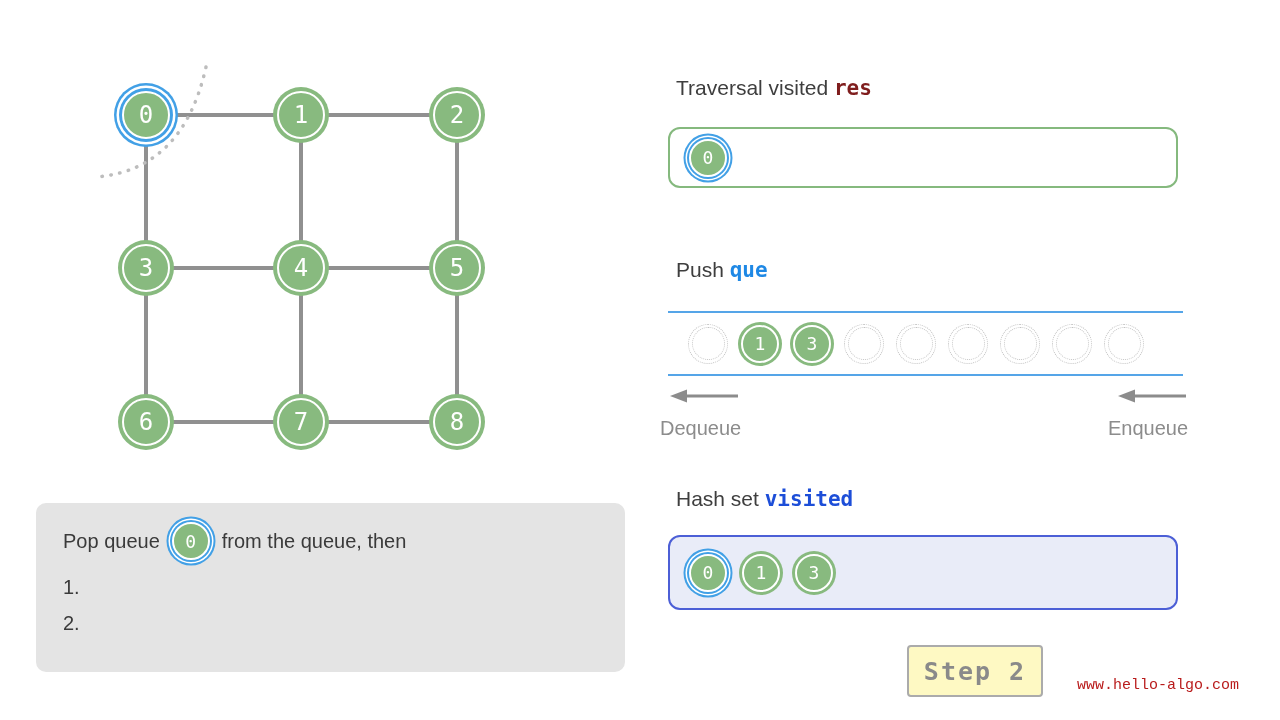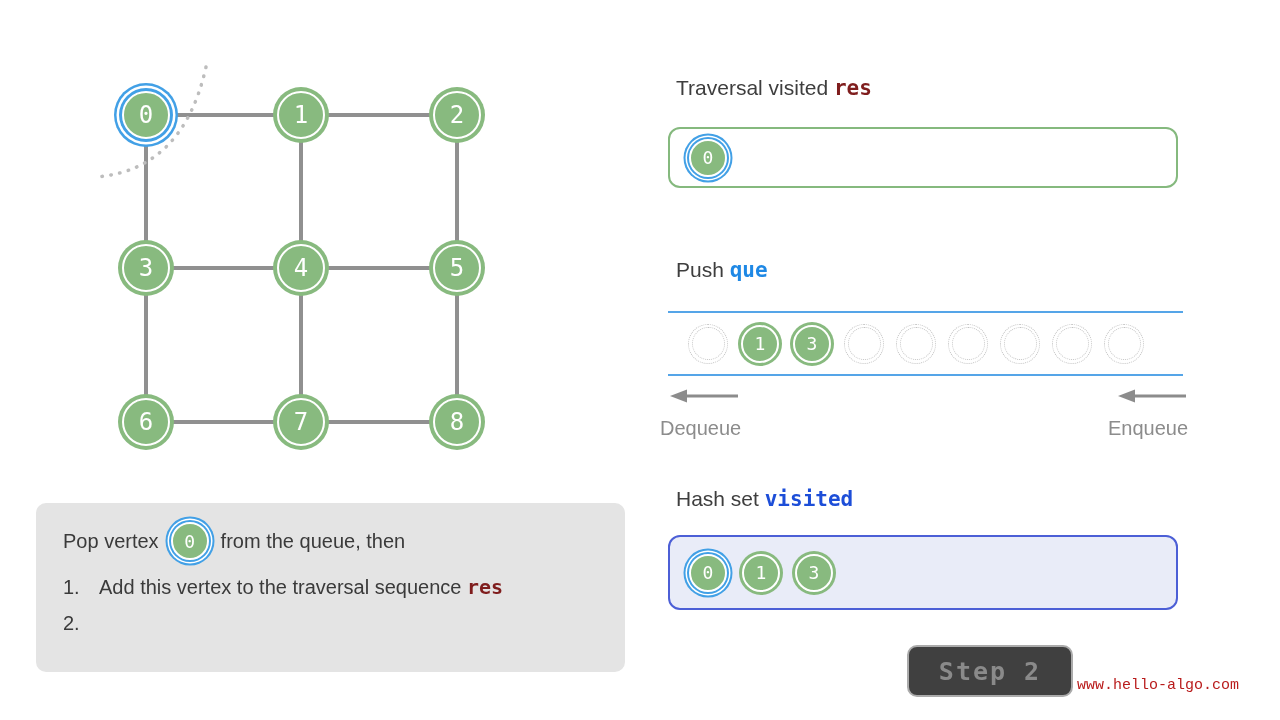--- a/index.html
+++ b/index.html
@@ -53,22 +53,22 @@
   .slot-empty::after { content:""; position:absolute; inset:2.5px; border:1.5px dotted #C2C2C2; border-radius:50%; }
   .arrow { position:absolute; top:388px; }
   .q-label { position:absolute; top:417px; font-size:20px; color:#8C8C8C; }
   .visited-box {
     position:absolute; left:668px; top:535px; width:510px; height:75px;
     background:#E9ECF8; border:2px solid #4C5FD6; border-radius:12px; box-sizing:border-box;
     display:flex; align-items:center; padding-left:19px; gap:15px;
   }
   
   .step-btn {
-    position:absolute; left:907px; top:645px; width:166px; height:52px;
-    background:#404040; border:2px solid #ABABAB; border-radius:10px; box-sizing:border-box;
+    position:absolute; left:907px; top:645px; width:136px; height:52px;
+    background:#fef9c3; border:2px solid #ABABAB; border-radius:4px; box-sizing:border-box;
     display:flex; align-items:center; justify-content:center;
     font-family:"DejaVu Sans Mono", monospace; font-weight:bold; font-size:25px;
     color:#8A8A8A; letter-spacing:2px; cursor:pointer;
   }
   .watermark {
     position:absolute; left:1077px; top:677px; font-family:Liberation Mono, monospace;
     font-size:15px; color:#b91c1c;
   }
 </style>
 </head>
@@ -117,32 +117,28 @@
     </div>
   <div class="v v-lg" style="left:301px;top:422px">
       <span>7</span>
     </div>
   <div class="v v-lg" style="left:457px;top:422px">
       <span>8</span>
     </div>
 
   <div class="explain">
     <div class="row1">
-      <span>Pop vertex</span>
+      <span>Pop queue</span>
       <span class="v v-md hl">
           <span>0</span>
         </span>
       <span>from the queue, then</span>
     </div>
     <div class="li">
       <span class="num">1.</span>
-      <span>
-        <span>Add this vertex to the traversal sequence</span>
-        <code class="mono c-green">res</code>
-      </span>
     </div>
     <div class="li">
       <span class="num">2.</span>
     </div>
   </div>
 
   <div class="sec-title" style="top:76px">
     <span>Traversal visited</span>
     <code class="mono c-green">res</code>
   </div>

